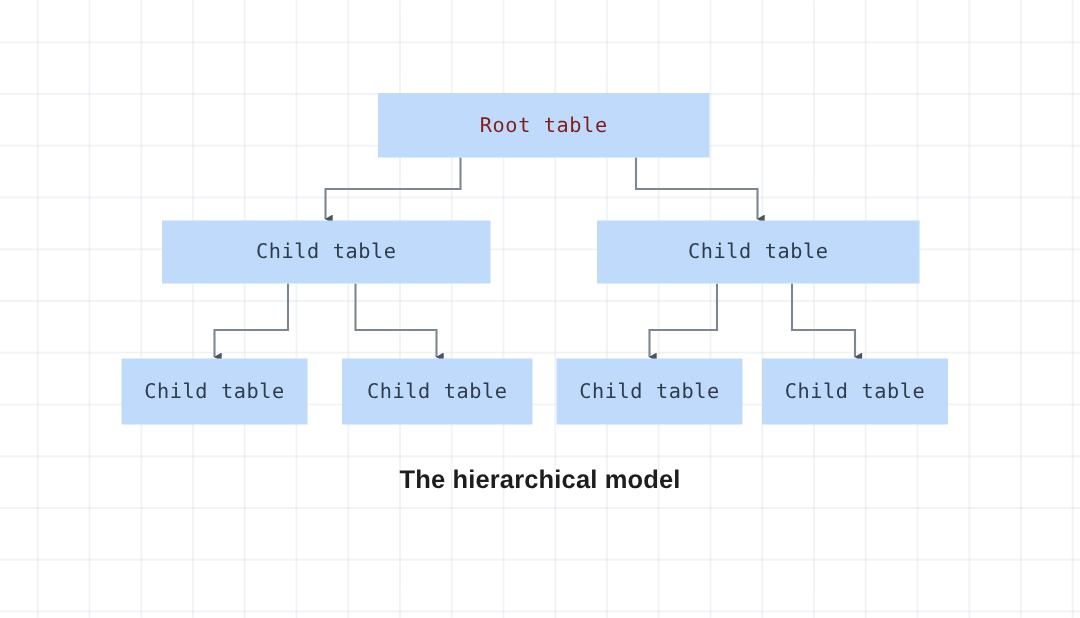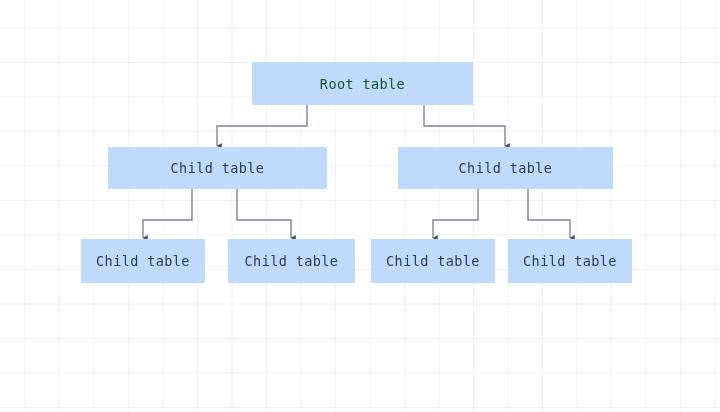--- a/index.html
+++ b/index.html
@@ -79,21 +79,21 @@
     <g id="edge-group" fill="none" stroke="#7d8792" stroke-width="1.4" stroke-linecap="butt" stroke-linejoin="miter">
         <path d="M307,105 L307,126 L217,126 L217,146" marker-end="url(#arrowhead)"></path>
         <path d="M424,105 L424,126 L505,126 L505,146" marker-end="url(#arrowhead)"></path>
         <path d="M192,189 L192,220 L143,220 L143,238" marker-end="url(#arrowhead)"></path>
         <path d="M237,189 L237,220 L291,220 L291,238" marker-end="url(#arrowhead)"></path>
         <path d="M478,189 L478,220 L433,220 L433,238" marker-end="url(#arrowhead)"></path>
         <path d="M528,189 L528,220 L570,220 L570,238" marker-end="url(#arrowhead)"></path>
       </g>
   </svg>
 
-  <div class="node" style="left: 252px; top: 62px; width: 221px; height: 43px; background: rgb(191, 218, 250); color: #14532d;">
+  <div class="node" style="left: 252px; top: 62px; width: 221px; height: 43px; background: rgb(191, 218, 250); color: #7f1d1d;">
     <span class="node-label">Root table</span>
   </div>
 
   <div class="node" style="left: 108px; top: 147px; width: 219px; height: 42px; background: rgb(191, 218, 250); color: rgb(46, 60, 78);">
     <span class="node-label">Child table</span>
   </div>
 
   <div class="node" style="left: 398px; top: 147px; width: 215px; height: 42px; background: rgb(191, 218, 250); color: rgb(46, 60, 78);">
     <span class="node-label">Child table</span>
   </div>
@@ -107,14 +107,15 @@
   </div>
 
   <div class="node" style="left: 371px; top: 239px; width: 124px; height: 44px; background: rgb(191, 218, 250); color: rgb(46, 60, 78);">
     <span class="node-label">Child table</span>
   </div>
 
   <div class="node" style="left: 508px; top: 239px; width: 124px; height: 44px; background: rgb(191, 218, 250); color: rgb(46, 60, 78);">
     <span class="node-label">Child table</span>
   </div>
 
+  <div id="caption">The hierarchical model</div>
 
 </div>
 
 </body></html>

